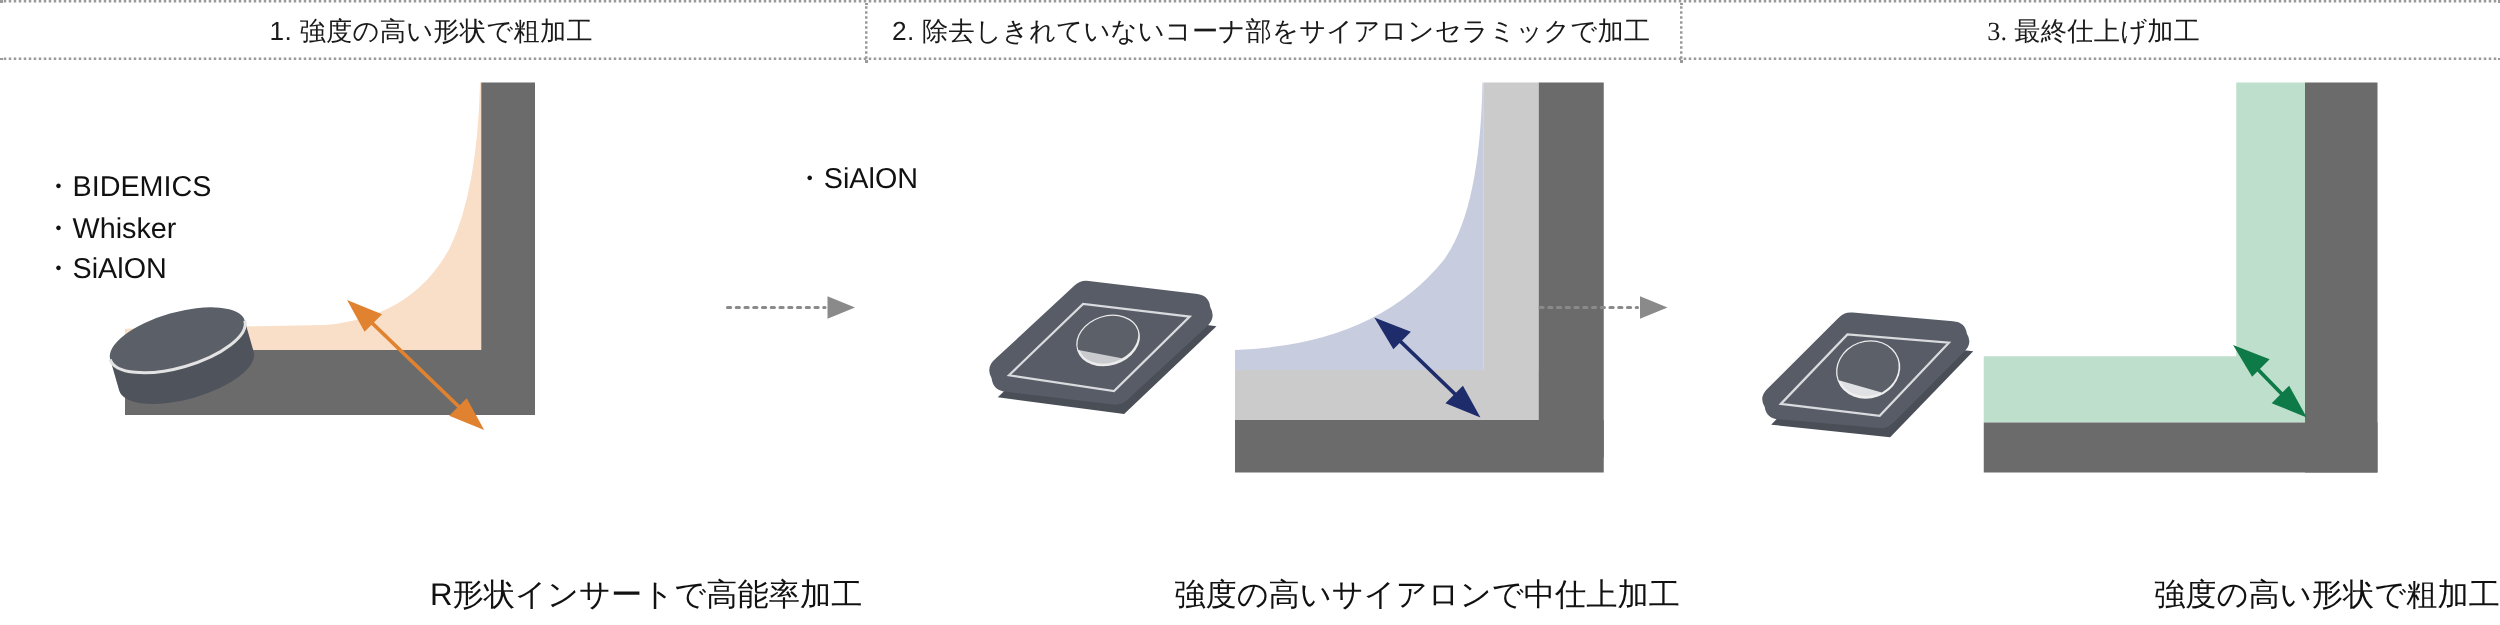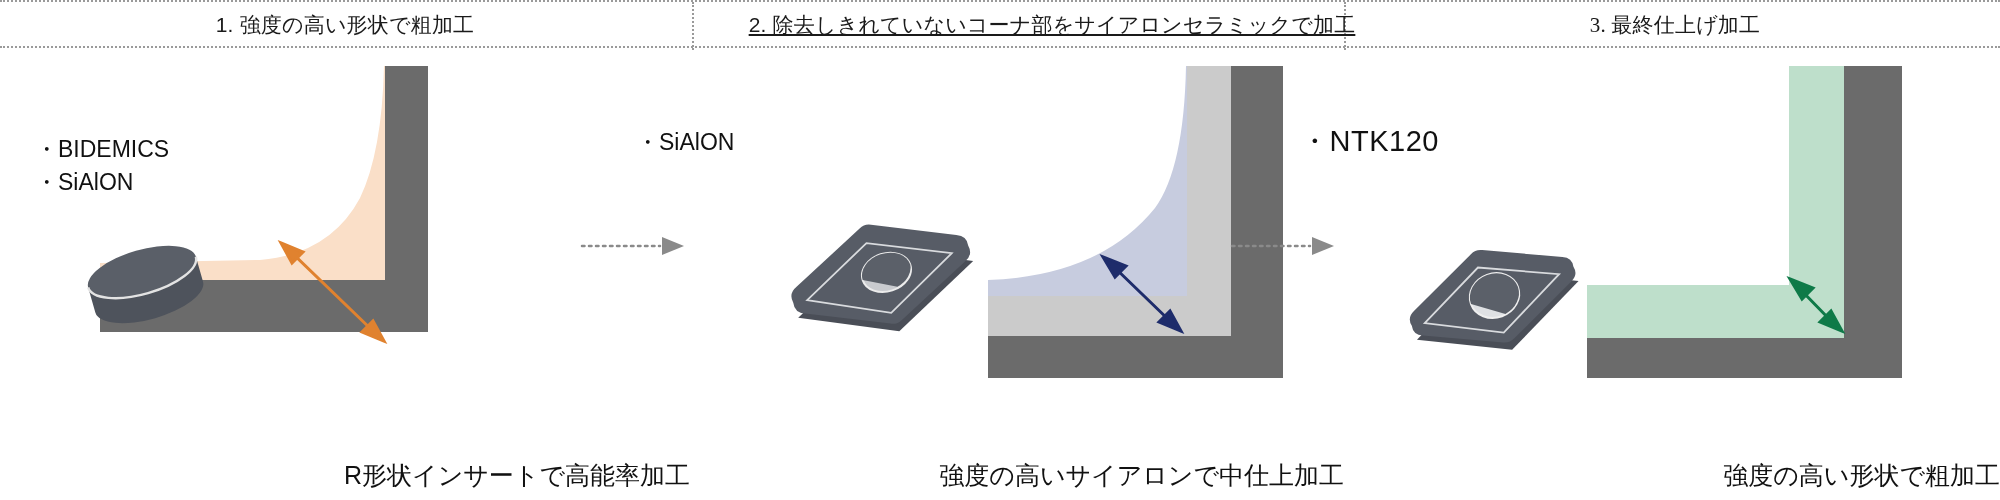--- a/index.html
+++ b/index.html
@@ -18,21 +18,21 @@
     border-top:2px dotted #9a9a9a;
     border-bottom:2px dotted #9a9a9a;
     box-sizing:border-box;
   }
   .hdr-cell{
     position:absolute;top:0;height:46px;
     display:flex;align-items:center;justify-content:center;
     font-size:21px;letter-spacing:.2px;color:#1a1a1a;white-space:nowrap;
   }
   .hdr-1{left:0;width:690px;}
-  .hdr-2{left:732px;width:640px;text-decoration:underline;}
+  .hdr-2{left:697px;width:640px;}
   .hdr-3{left:1350px;width:650px;font-family:Liberation Serif, serif;}
   .hdr-div{
     position:absolute;top:0;width:0;height:48px;
     border-left:2px dotted #9a9a9a;
   }
   .hdr-div.d1{left:692px;}
   .hdr-div.d2{left:1344px;}
 
   
   .panel{position:absolute;top:48px;height:452px;}
@@ -98,20 +98,21 @@
         <g transform="translate(142,224) rotate(-16)">
           <path d="M -56 0 L -56 26 A 56 22 0 0 0 56 26 L 56 0 Z" fill="#4E535C"></path>
           <ellipse cx="0" cy="0" rx="56" ry="22" fill="#5A5F68"></ellipse>
           <path d="M -56 0 A 56 22 0 0 0 56 0" fill="none" stroke="#E3E3E3" stroke-width="2.4"></path>
         </g>
       </svg>
     </div>
 
     <div class="bullets b1">
       <span class="row">・BIDEMICS</span>
+      <span class="row">・Whisker</span>
       <span class="row">・SiAlON</span>
     </div>
 
     <div class="caption">R形状インサートで高能率加工</div>
   </div>
 
   <div class="panel p2">
     <div class="diagram">
       <svg viewBox="0 0 644 340" preserveAspectRatio="none">
 
@@ -168,23 +169,20 @@
         <g transform="translate(142,252) rotate(-20)">
           <path d="M -86 -4 L 0 -46 L 86 -4 L 0 38 Z" transform="translate(0,15)" fill="#4A4E57"></path>
           <path d="M -86 -4 Q -88 -13 -79 -17 L -6 -51 Q 0 -54 6 -51 L 79 -17 Q 88 -13 86 -4 Q 88 5 79 9 L 6 43 Q 0 46 -6 43 L -79 9 Q -88 5 -86 -4 Z" fill="#575C66"></path>
           <path d="M -73 -2 L -4 -36 L 70 -2 L -2 34 Z" fill="none" stroke="#D9DBDE" stroke-width="1.8"></path>
           <ellipse cx="2" cy="-4" rx="25" ry="22" fill="#DFE1E4" stroke="#EFEFEF" stroke-width="2"></ellipse>
           <path d="M -23 -4 A 25 22 0 0 1 27 -4 A 25 22 0 0 1 6 17 Z" fill="#5B6069"></path>
         </g>
       </svg>
     </div>
 
-    <div class="bullets b3">
-      <span class="row">・NTK120</span>
-    </div>
 
     <div class="caption">強度の高い形状で粗加工</div>
   </div>
 
   <div class="flow flow-1">
     <svg viewBox="0 0 110 22">
       <line x1="2" y1="11" x2="80" y2="11" stroke="#8A8A8A" stroke-width="2.5" stroke-dasharray="2.5 4.5" stroke-linecap="round"></line>
       <polygon points="82,2 104,11 82,20" fill="#8A8A8A"></polygon>
     </svg>
   </div>

